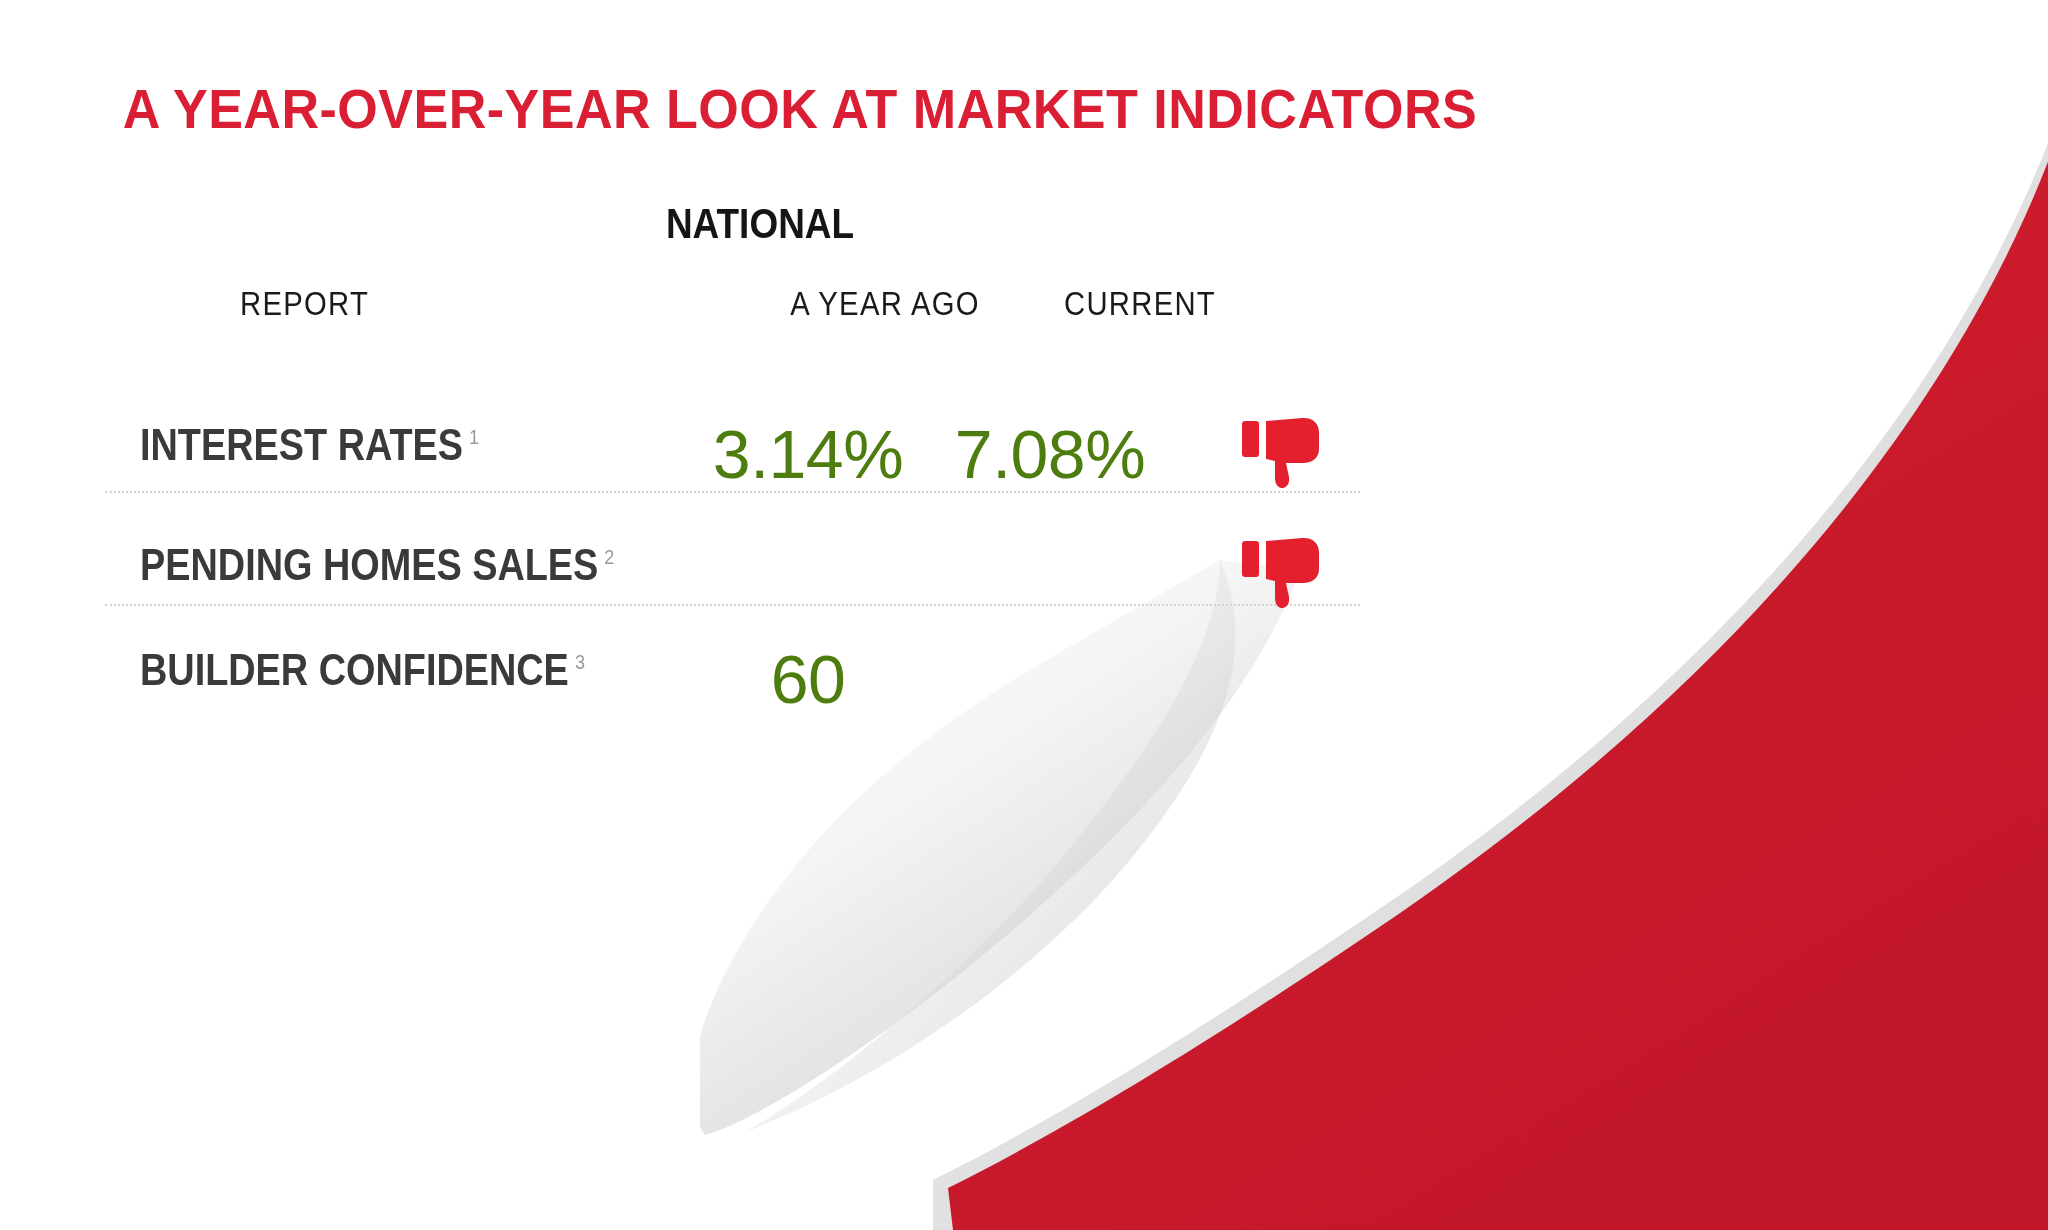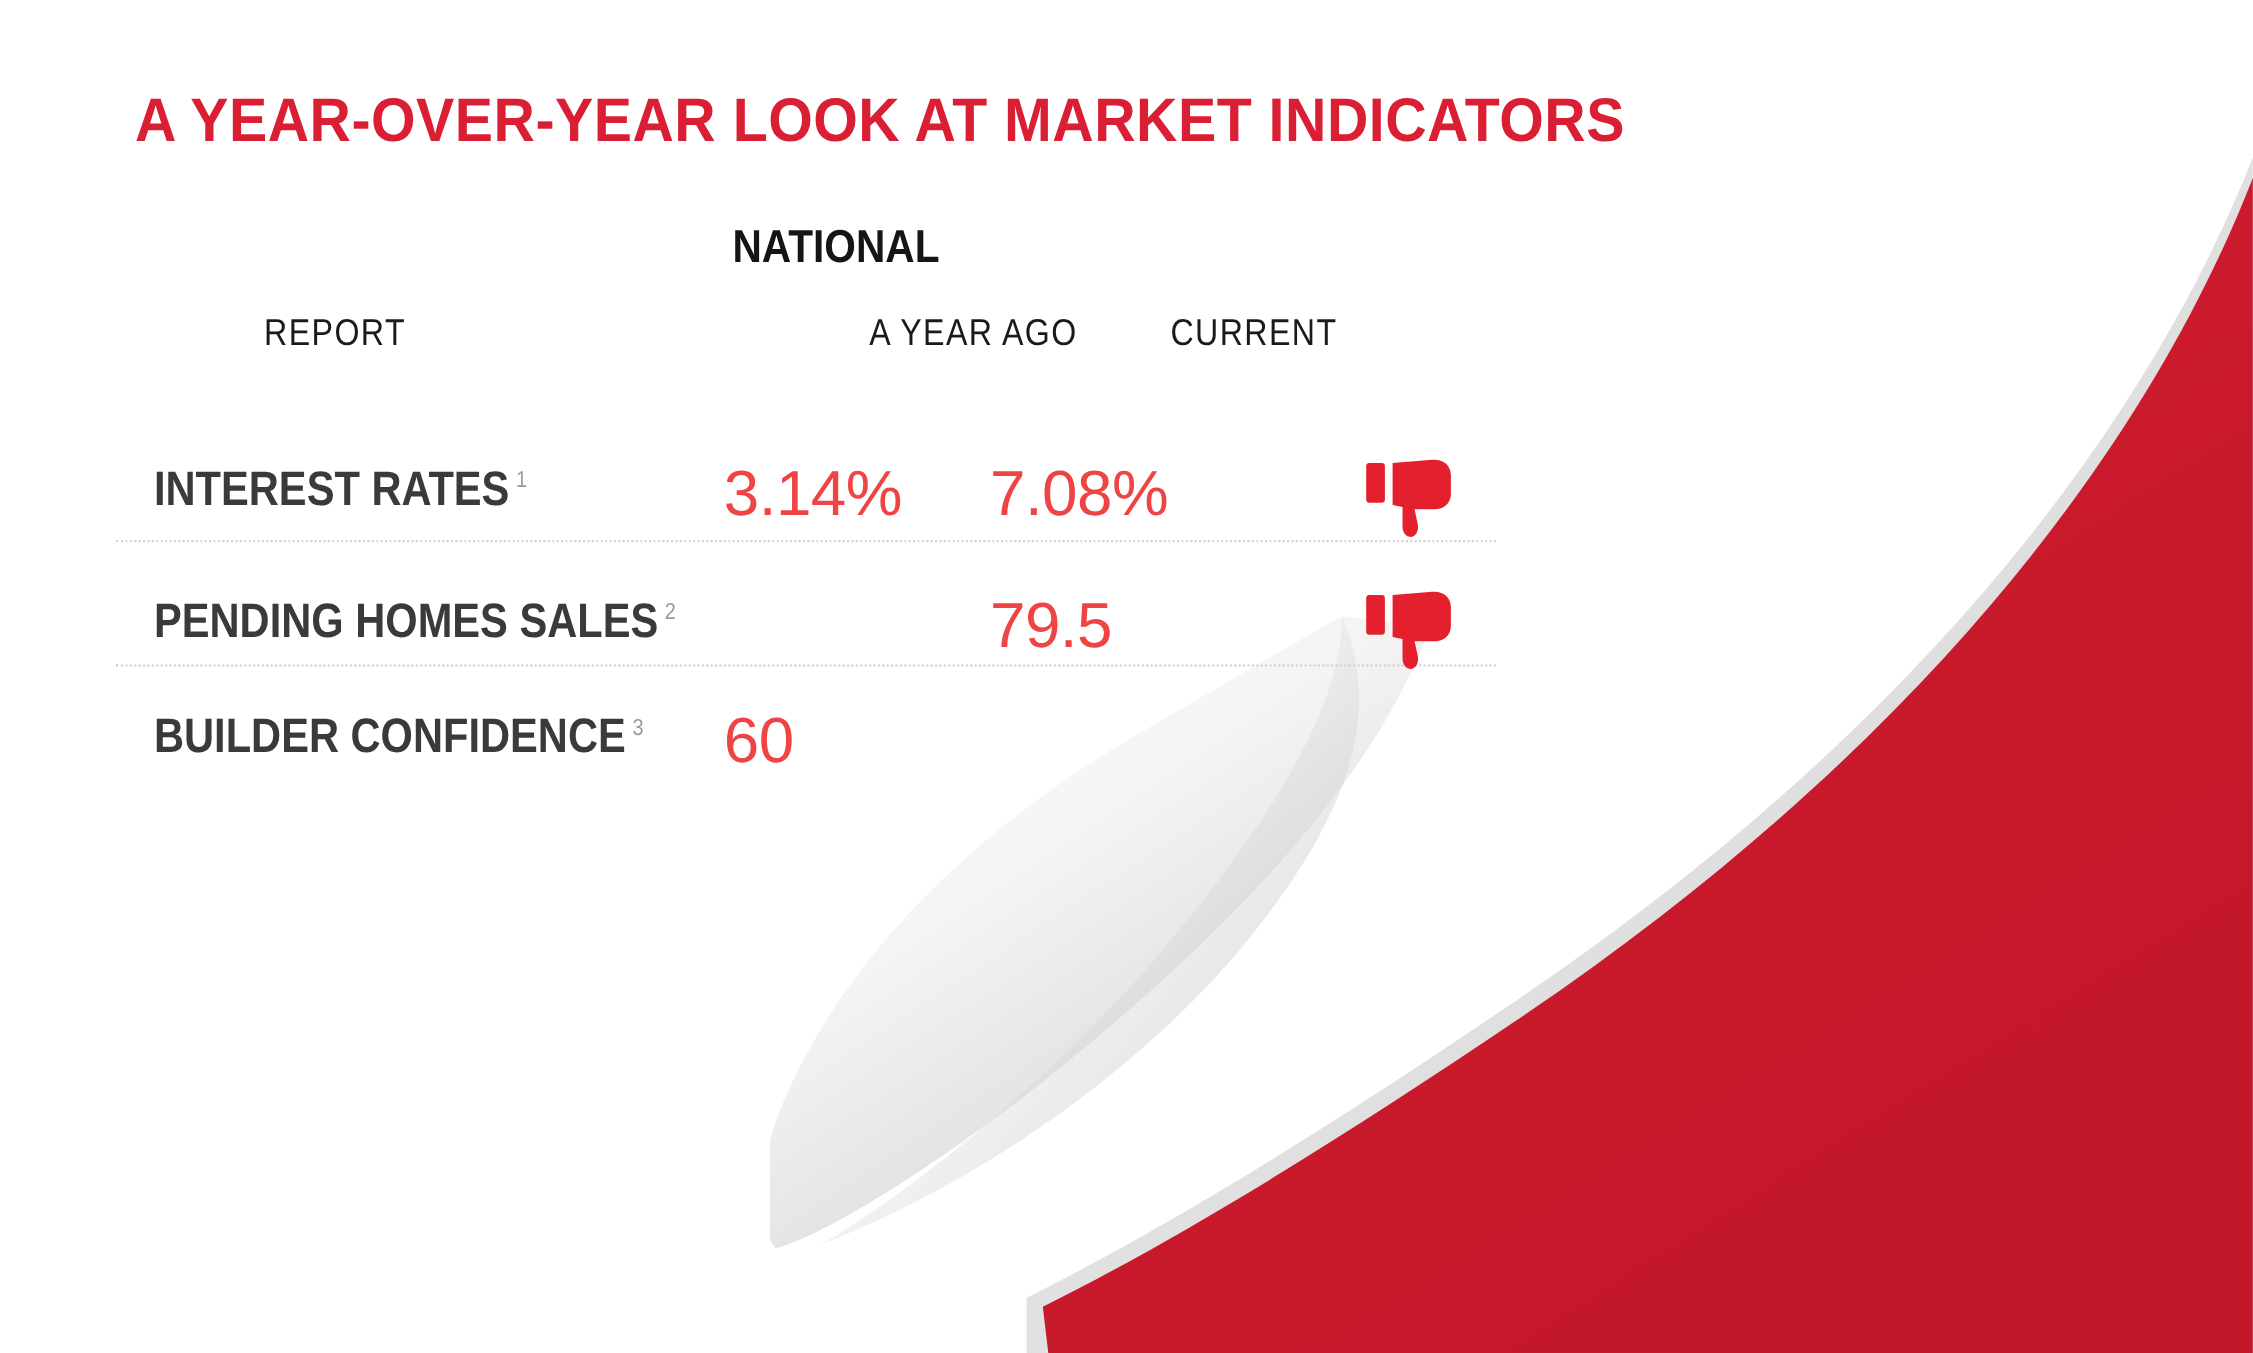--- a/index.html
+++ b/index.html
@@ -104,23 +104,24 @@
   .row-label sup {
     font-size: 21px;
     font-weight: 400;
     color: #9a9a9a;
     vertical-align: super;
     margin-left: 7px;
   }
 
   .cell-value {
     position: absolute;
-    font-size: 58px;
-    font-weight: 400;
-    color: #ef4444;
+    font-size: 68px;
+    font-weight: 400;
+    color: #4d7c0f;
+    text-align: center;
     top: 10px;
     letter-spacing: -0.5px;
   }
   .cell-prev { left: 658px; width: 300px; }
   .cell-curr { left: 900px; width: 300px; }
 
   .trend-icon {
     position: absolute;
     left: 1240px;
     top: 10px;
@@ -250,21 +251,20 @@
       <path d="M26 6 L62 3 C 72 2, 79 8, 79 17 L79 34 C 79 43, 72 48, 63 48 L46 48 L49 62 C 50 69, 46 74, 41 73 C 37 72, 35 68, 35 63 L35 46 L26 44 Z" fill="#E5202E"></path>
     </svg>
   </div>
 
   <div class="divider divider-1"></div>
 
   <div class="row row-2">
     <div class="row-label">
       <span>PENDING HOMES SALES</span><sup>2</sup>
     </div>
-    <div class="cell-value cell-curr">79.5</div>
     <svg class="trend-icon" viewBox="0 0 90 75">
       <rect x="2" y="6" width="17" height="36" rx="3" fill="#E5202E"></rect>
       <path d="M26 6 L62 3 C 72 2, 79 8, 79 17 L79 34 C 79 43, 72 48, 63 48 L46 48 L49 62 C 50 69, 46 74, 41 73 C 37 72, 35 68, 35 63 L35 46 L26 44 Z" fill="#E5202E"></path>
     </svg>
   </div>
 
   <div class="divider divider-2"></div>
 
   <div class="row row-3">
     <div class="row-label">

